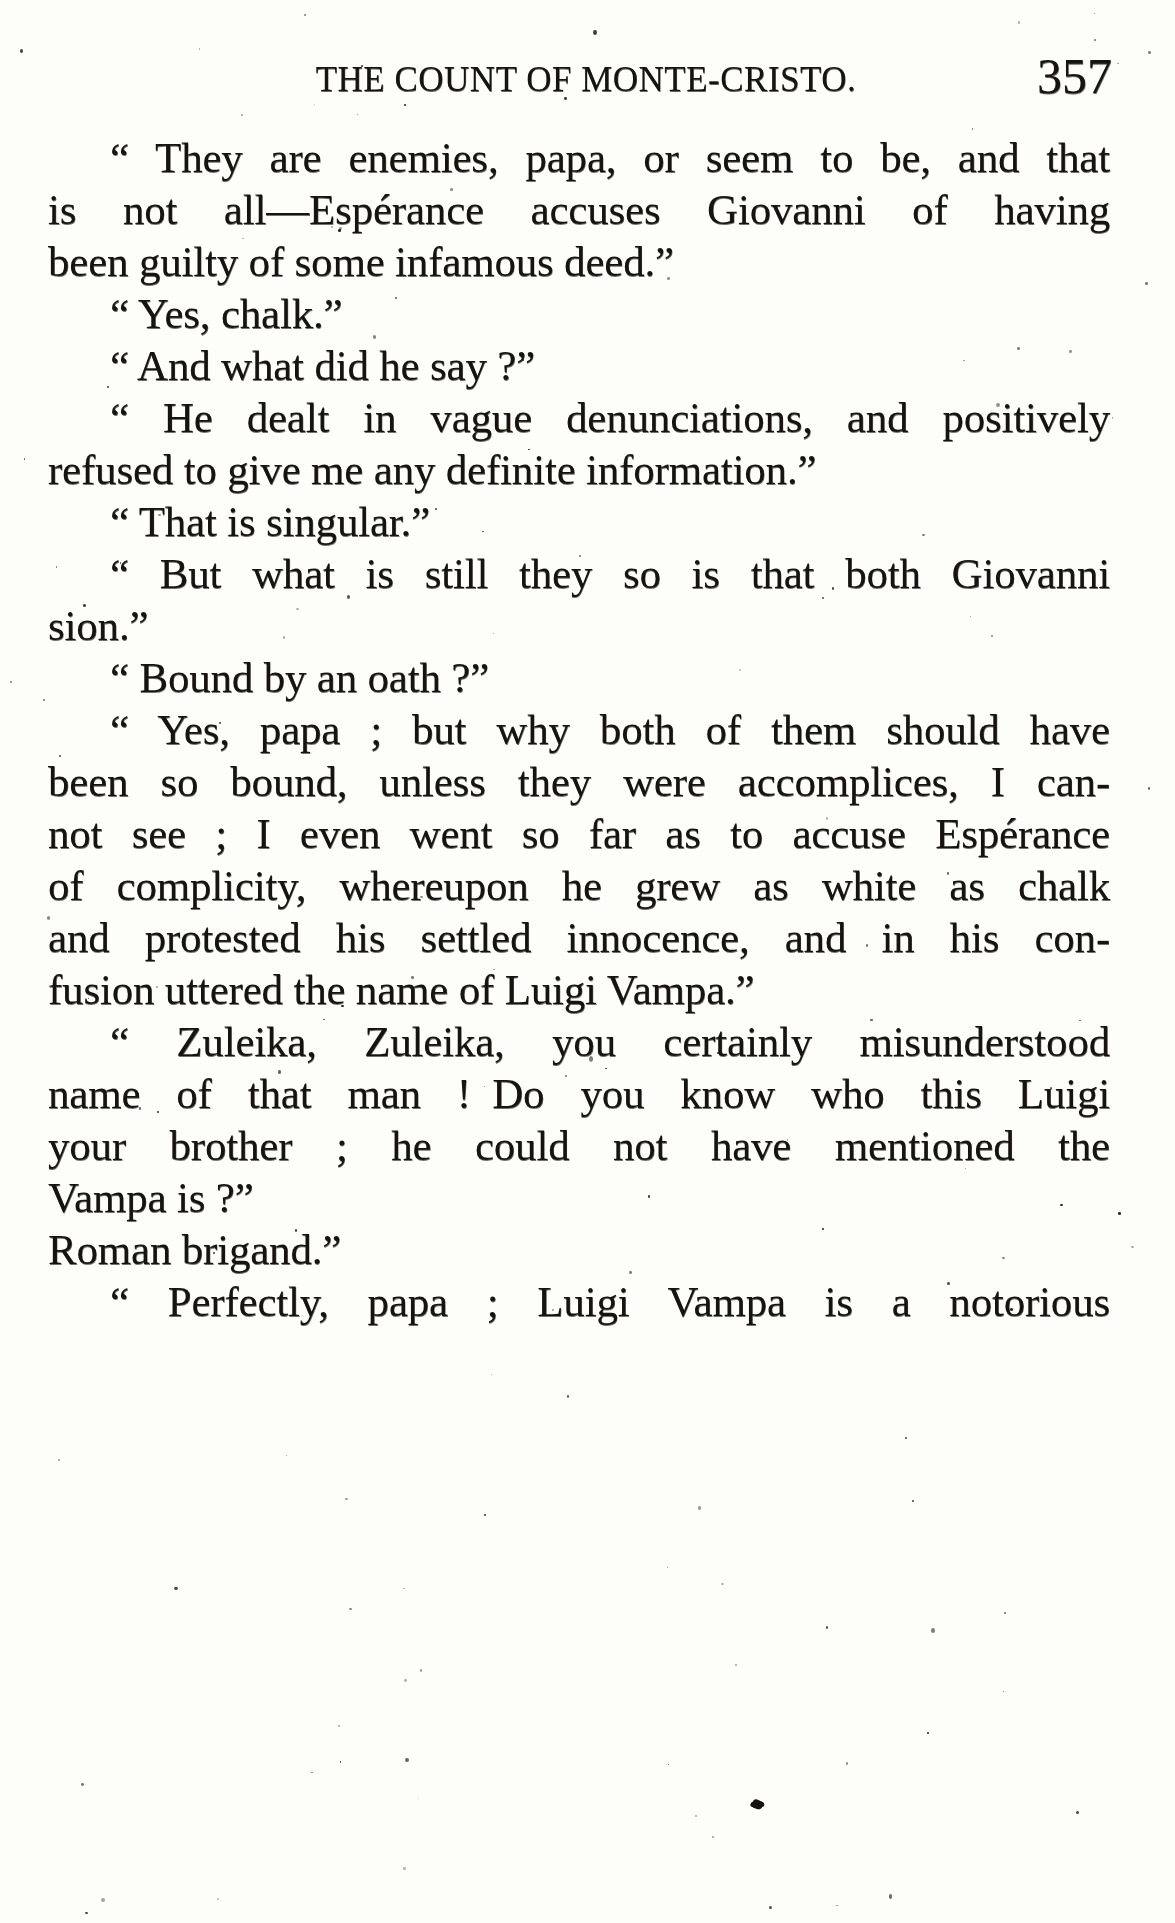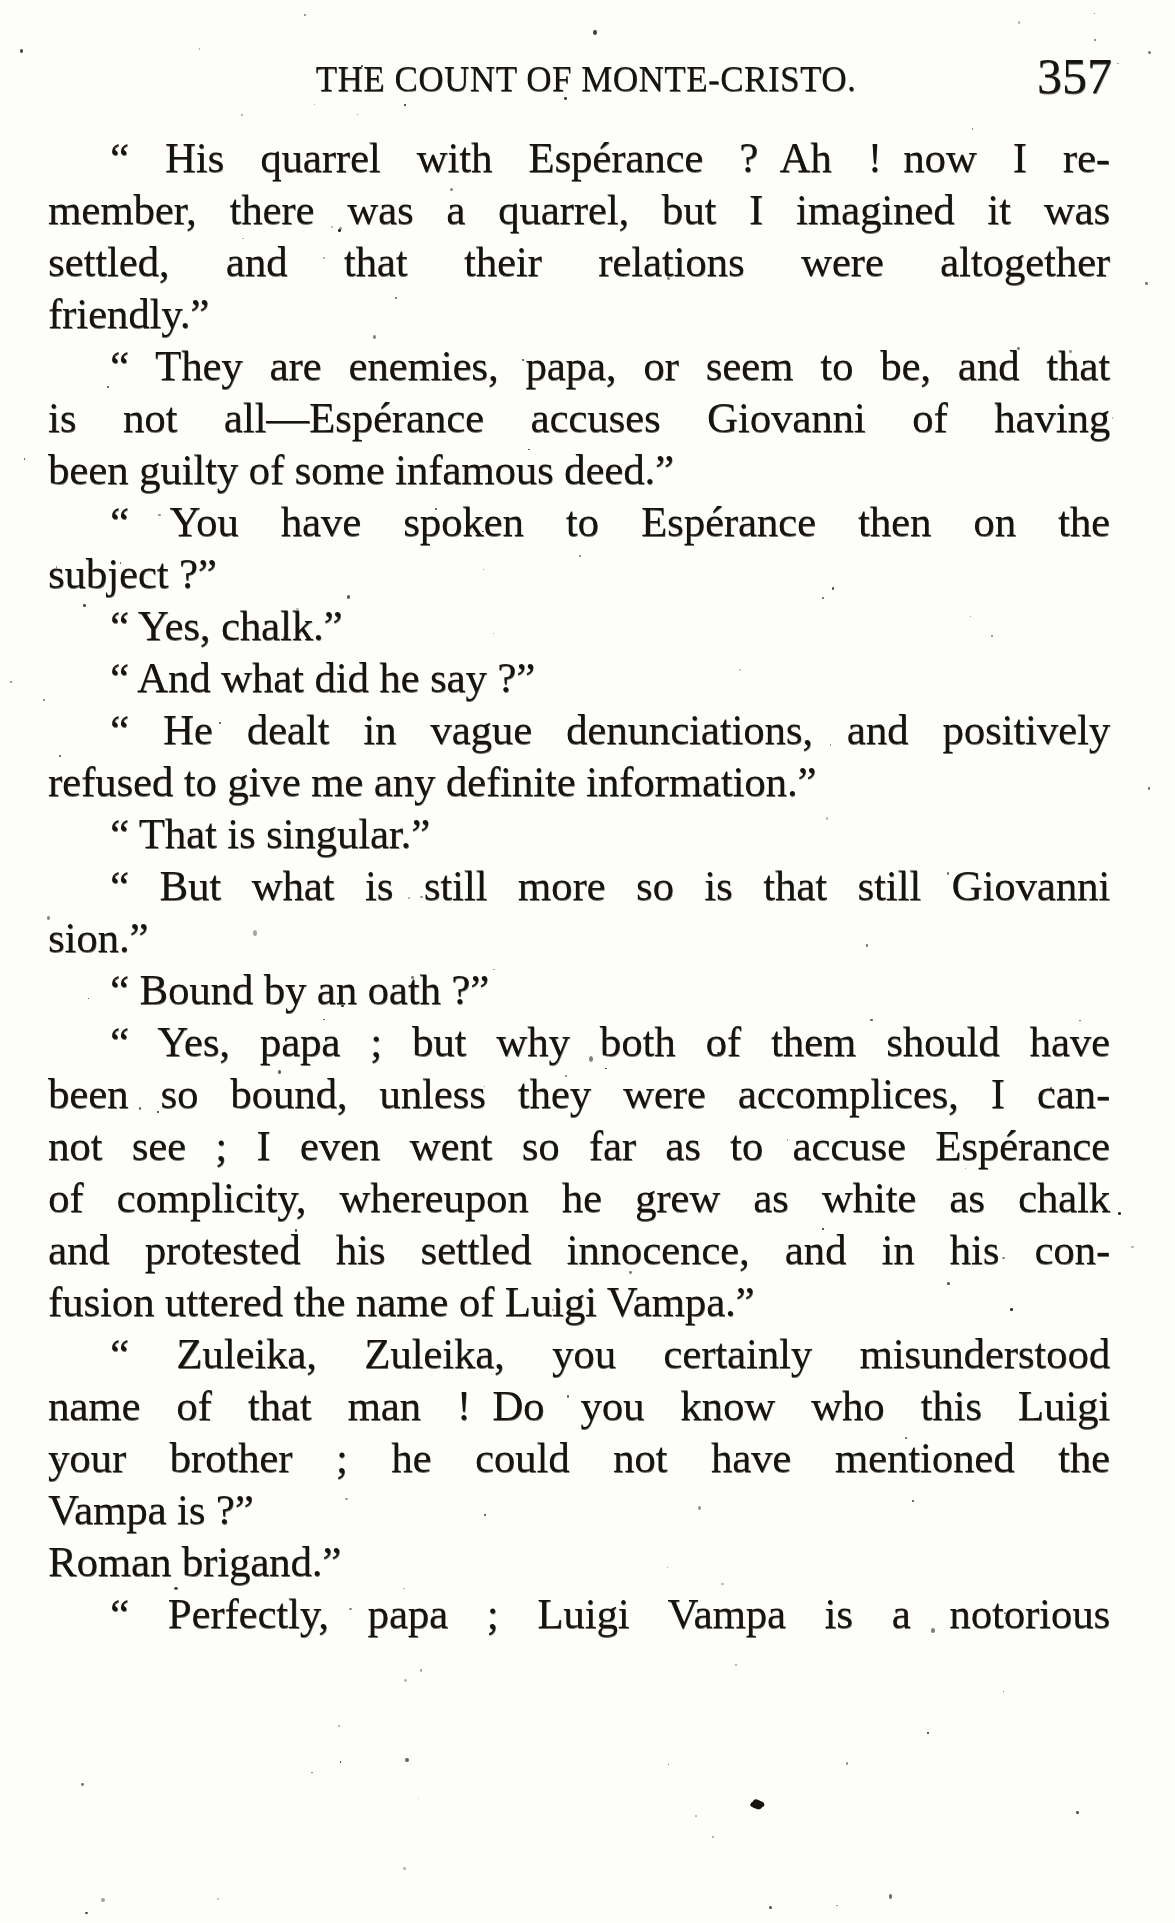--- a/index.html
+++ b/index.html
@@ -64,57 +64,47 @@
 
 <div class="page">
 
   <header class="header">
     <span class="running-title">THE COUNT OF MONTE-CRISTO.</span>
     <span class="page-number">357</span>
   </header>
 
   <main class="textblock">
 
-    <p class="para">
-      <span class="line first">“ His quarrel with Espérance&nbsp;? Ah&nbsp;! now I re-</span>
-      <span class="line">member, there was a quarrel, but I imagined it was</span>
-      <span class="line">settled, and that their relations were altogether</span>
-      <span class="line last">friendly.”</span>
-    </p>
 
     <p class="para">
       <span class="line first">“ They are enemies, papa, or seem to be, and that</span>
       <span class="line">is not all—Espérance accuses Giovanni of having</span>
       <span class="line last">been guilty of some infamous deed.”</span>
     </p>
 
-    <p class="para">
-      <span class="line first">“ You have spoken to Espérance then on the</span>
-      <span class="line last">subject&nbsp;?”</span>
-    </p>
 
     <p class="para">
       <span class="line first last">“ Yes, chalk.”</span>
     </p>
 
     <p class="para">
       <span class="line first last">“ And what did he say&nbsp;?”</span>
     </p>
 
     <p class="para">
       <span class="line first">“ He dealt in vague denunciations, and positively</span>
       <span class="line last">refused to give me any definite information.”</span>
     </p>
 
     <p class="para">
       <span class="line first last">“ That is singular.”</span>
     </p>
 
     <p class="para">
-      <span class="line first">“ But what is still more so is that still Giovanni</span>
+      <span class="line first">“ But what is still they so is that both Giovanni</span>
       <span class="line last">sion.”</span>
     </p>
 
     <p class="para">
       <span class="line first last">“ Bound by an oath&nbsp;?”</span>
     </p>
 
     <p class="para">
       <span class="line first">“ Yes, papa&nbsp;; but why both of them should have</span>
       <span class="line">been so bound, unless they were accomplices, I can-</span>

